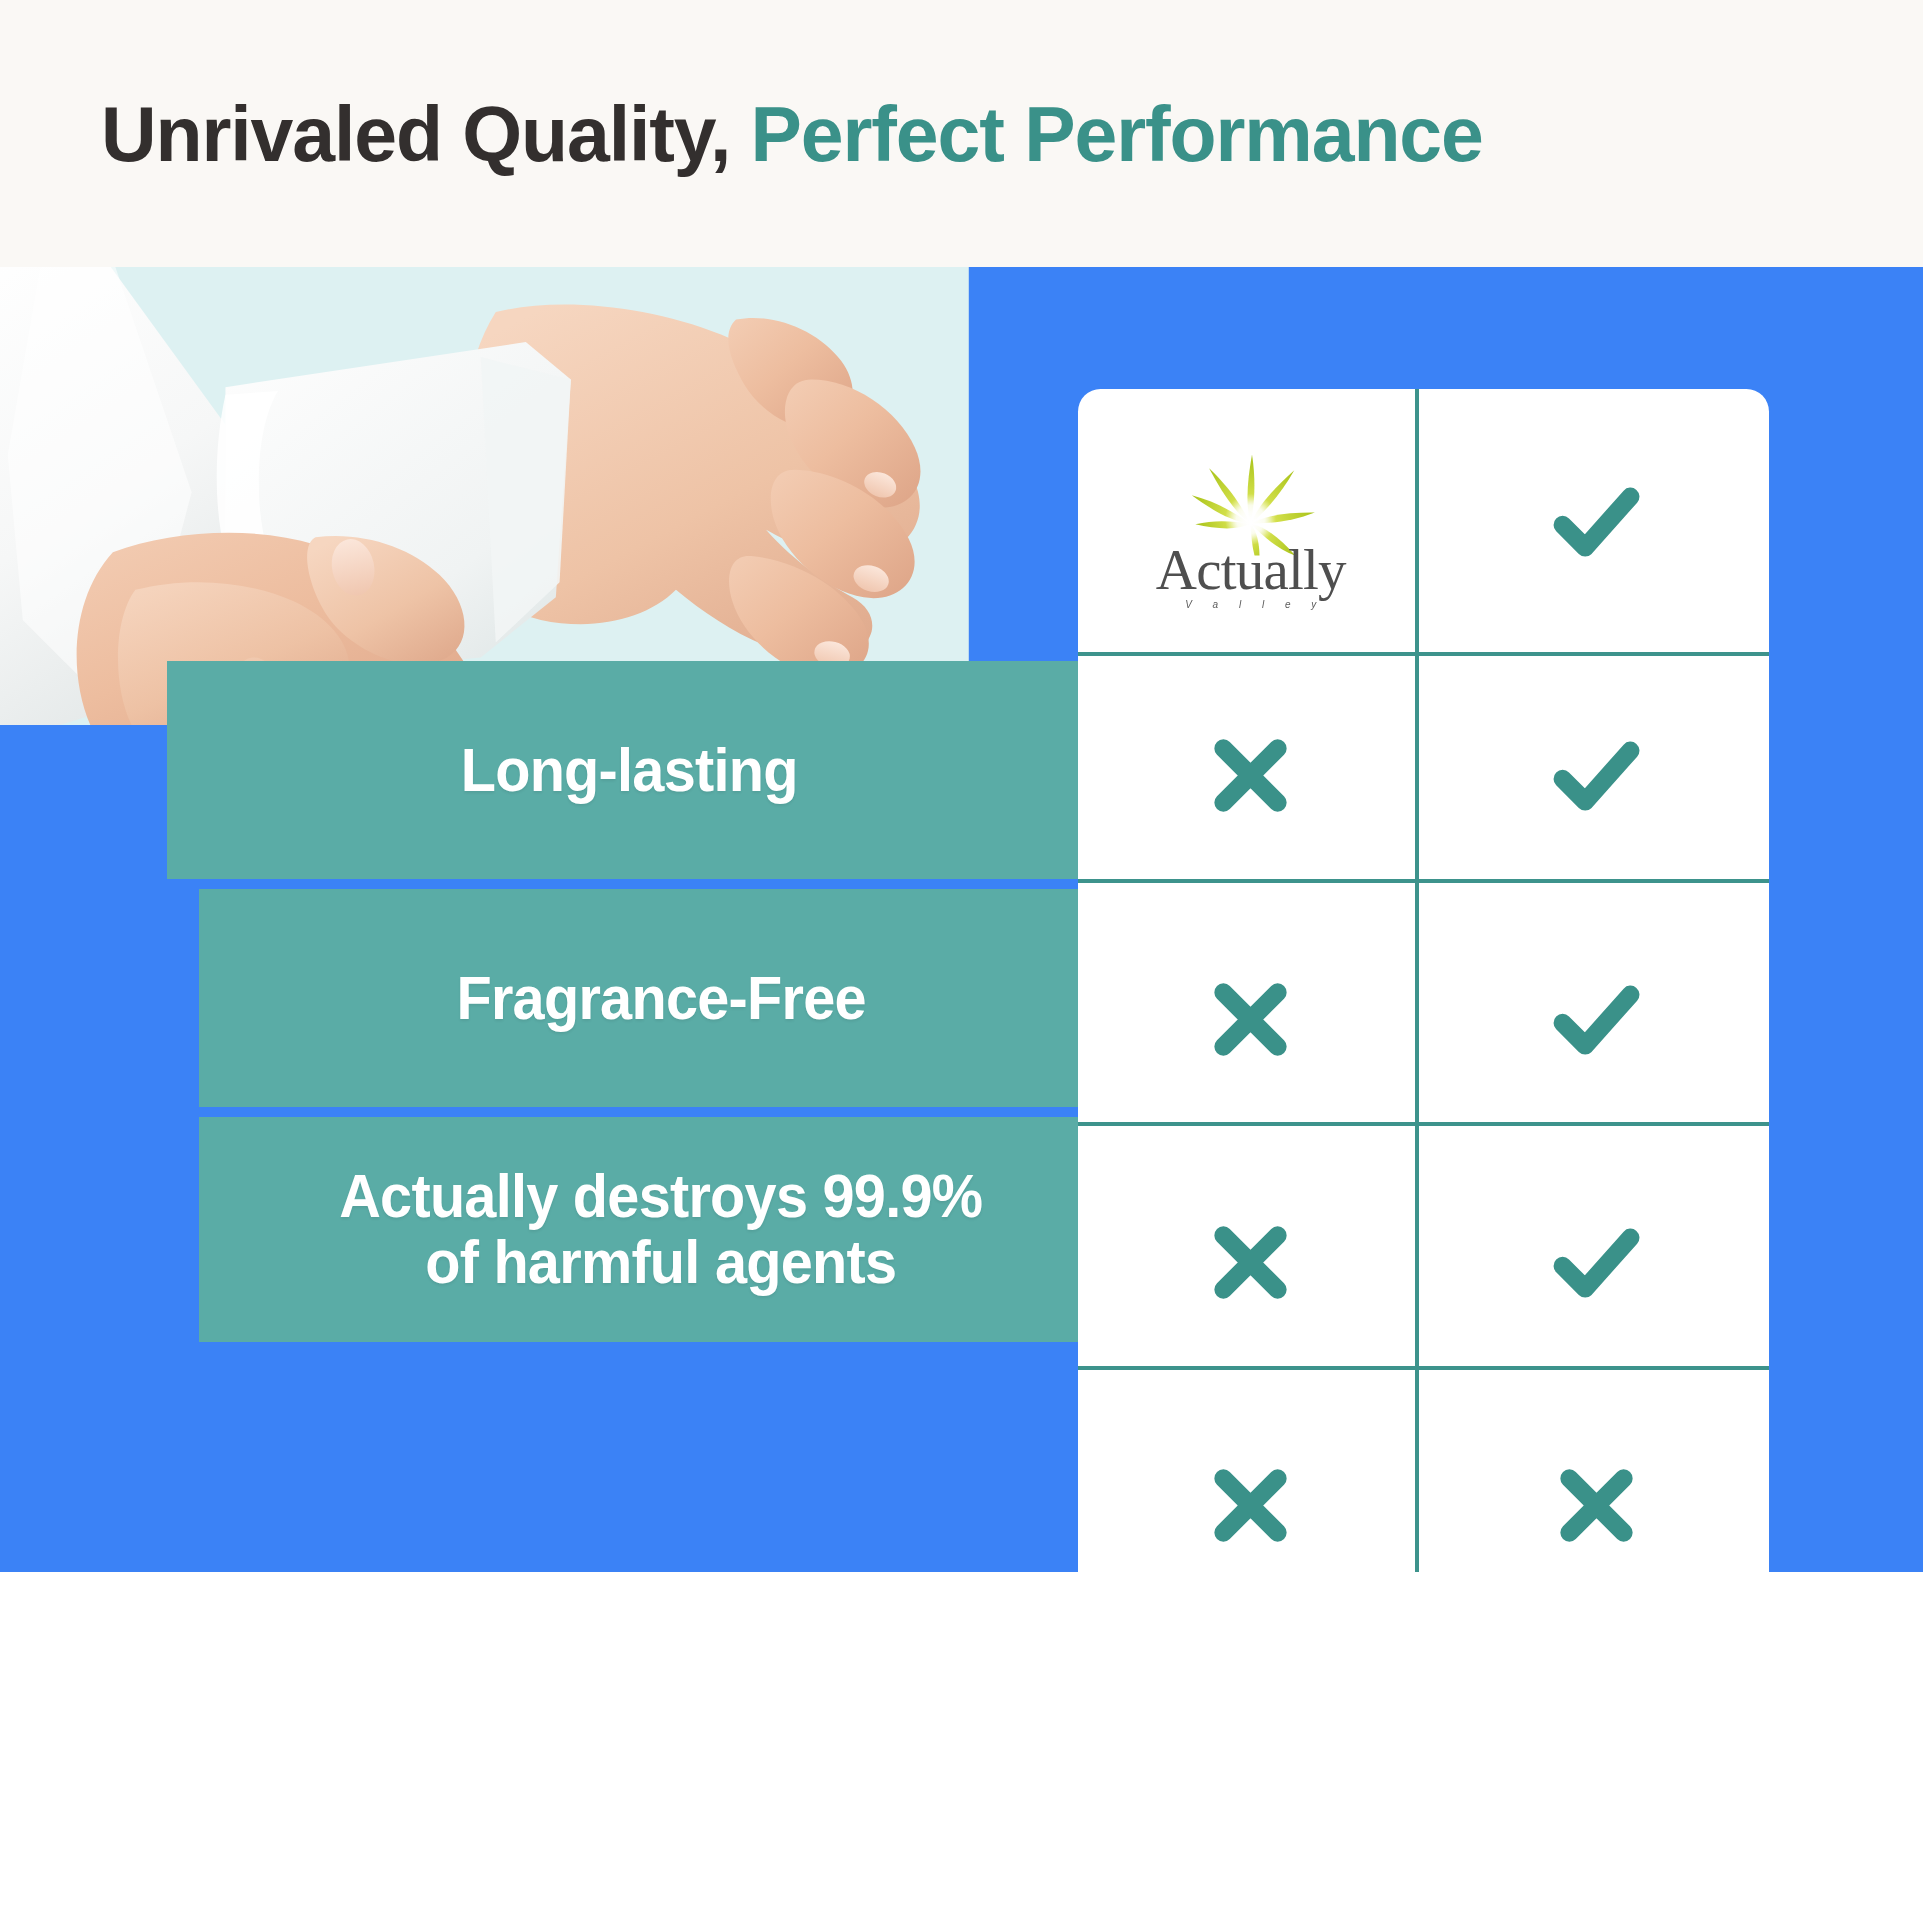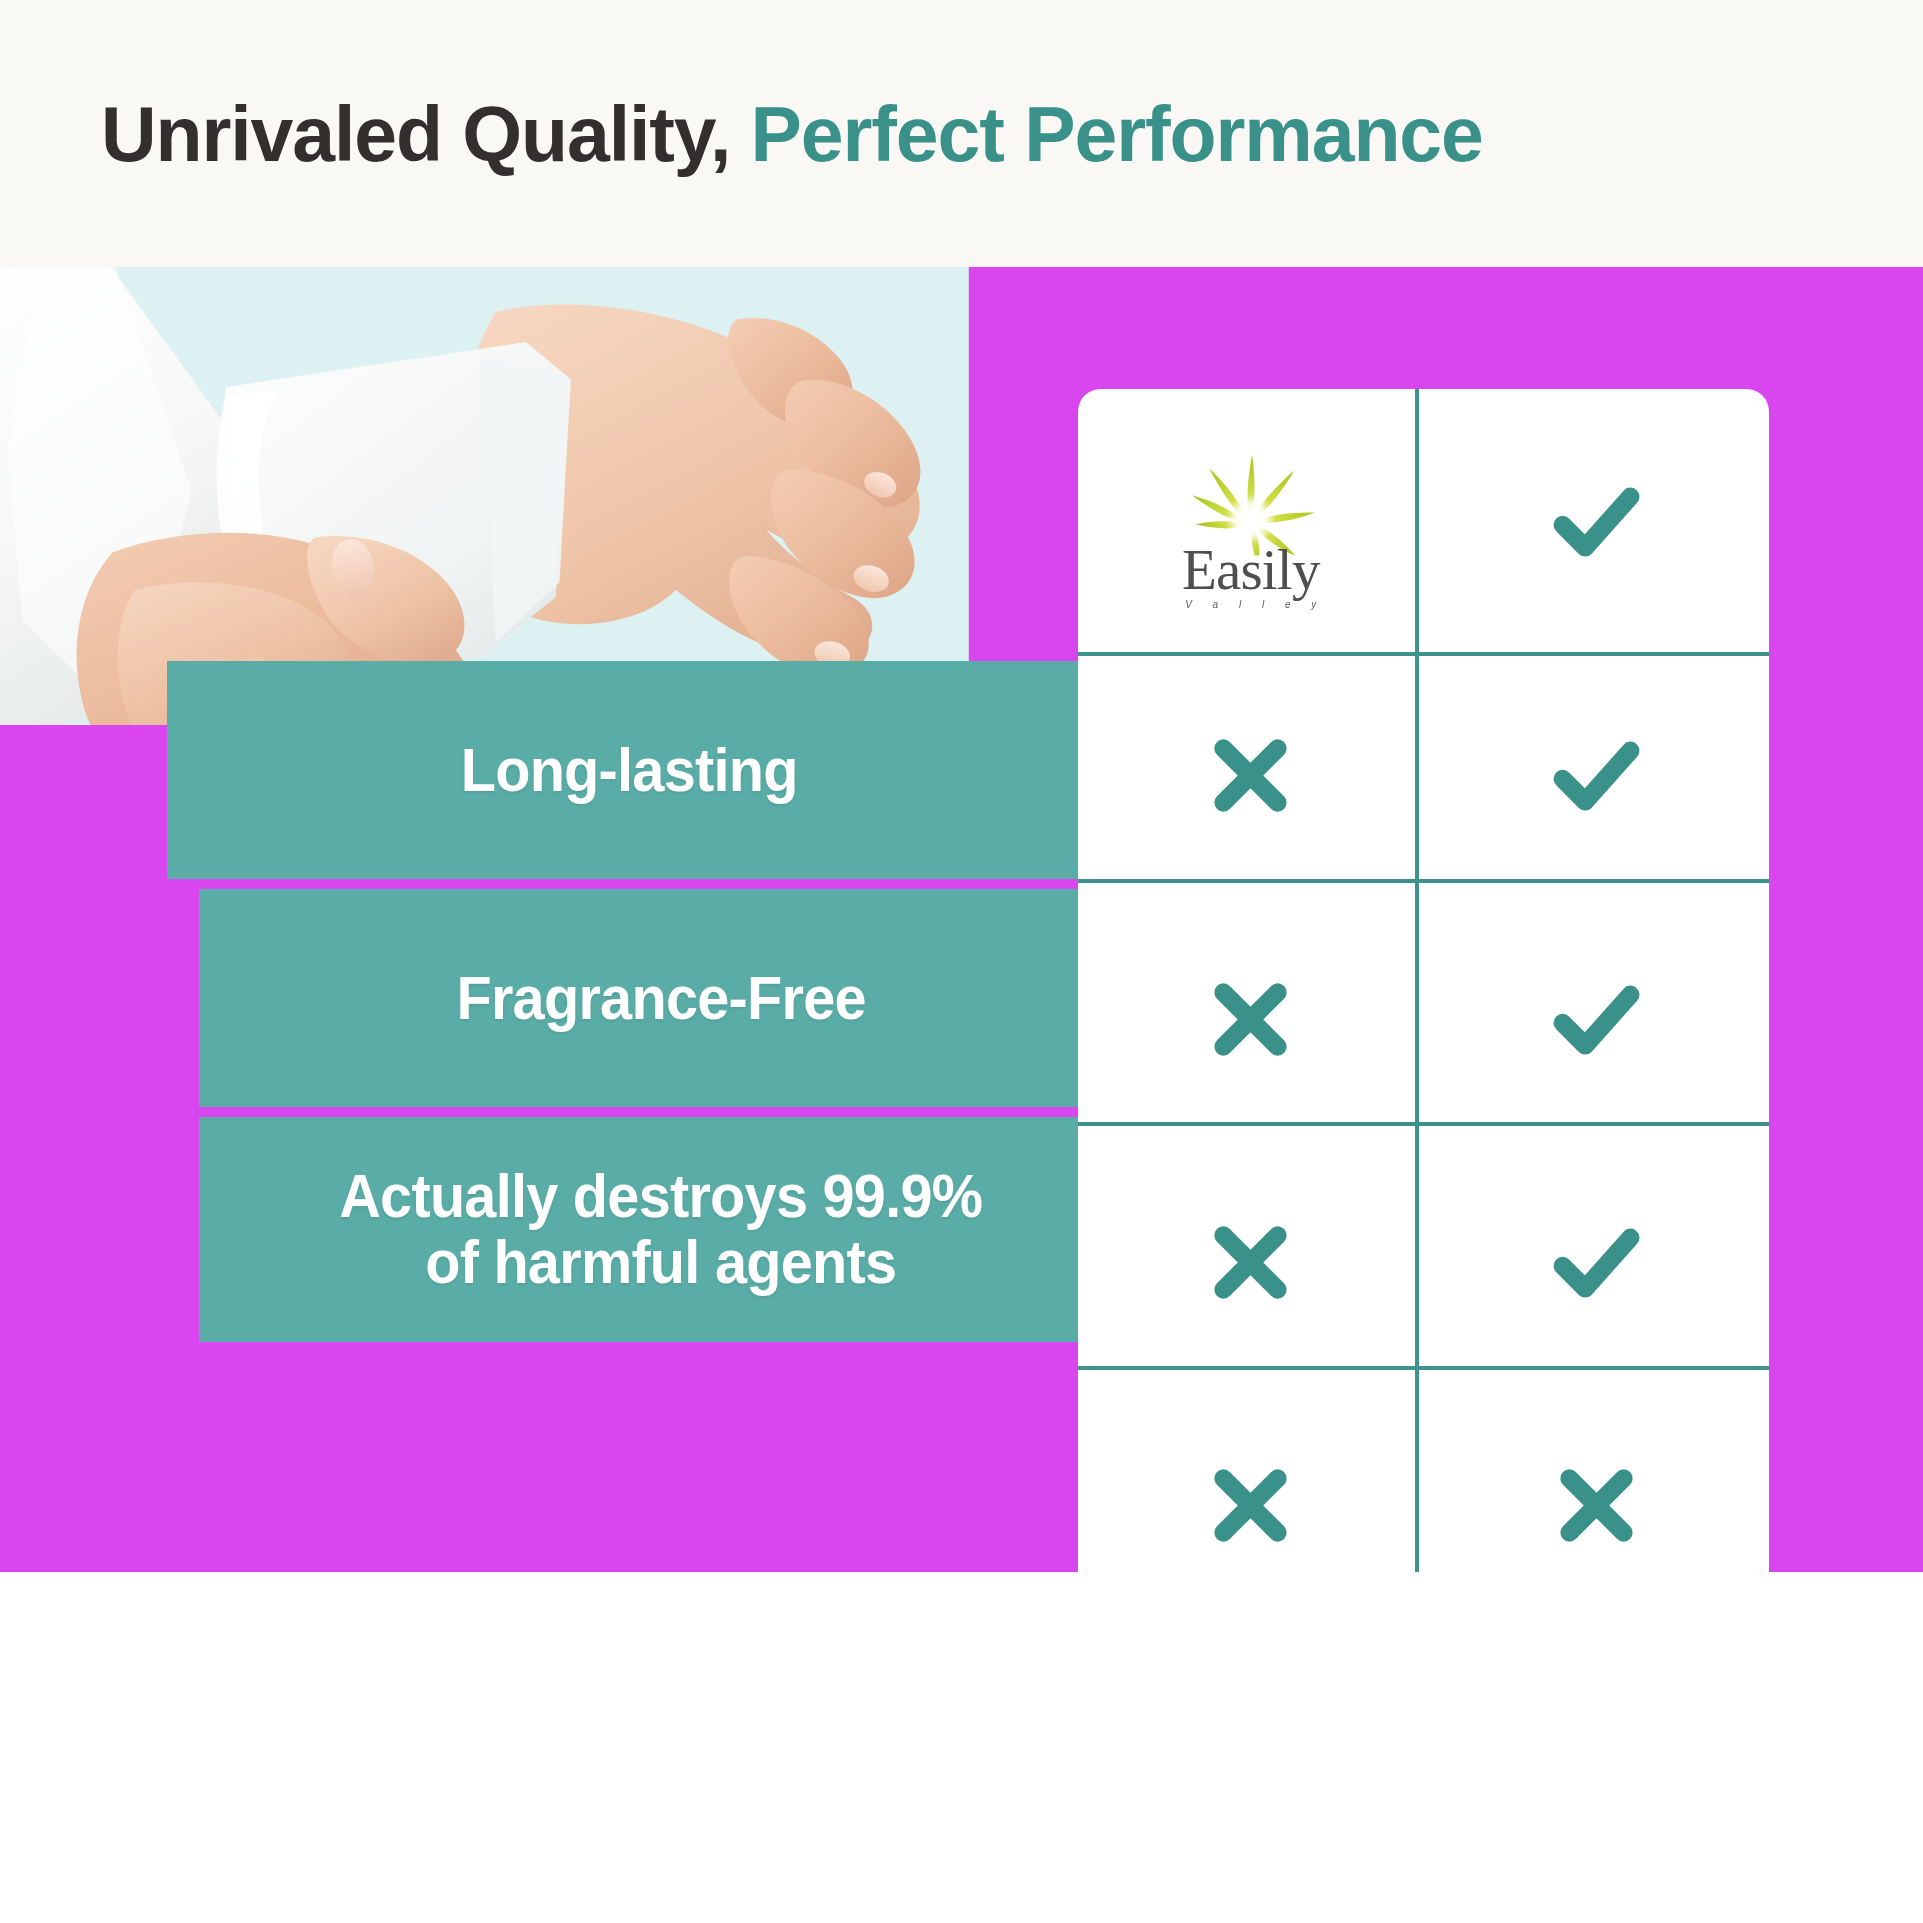--- a/index.html
+++ b/index.html
@@ -6,21 +6,21 @@
     margin: 0;
     padding: 0;
     background: #ffffff;
   }
   #stage {
     position: relative;
     width: 1924px;
     height: 1572px;
     overflow: hidden;
     font-family: "Liberation Sans", sans-serif;
-    background: #d946ef;
+    background: #3b82f6;
   }
 
   
   .header-band {
     position: absolute;
     left: 0; top: 0;
     width: 1924px;
     height: 267px;
     background: #faf8f5;
     z-index: 5;
@@ -291,21 +291,21 @@
                 <path d="M0 0 C6 -28 7 -60 2 -92 C-4 -58 -7 -27 0 0 Z" transform="rotate(-38)"></path>
                 <path d="M0 0 C8 -26 14 -55 12 -86 C2 -56 -5 -26 0 0 Z" transform="rotate(72)"></path>
                 <path d="M0 0 C8 -26 14 -55 12 -86 C2 -56 -5 -26 0 0 Z" transform="rotate(-72)"></path>
                 <path d="M0 0 C10 -20 20 -42 22 -70 C8 -46 -3 -21 0 0 Z" transform="rotate(108)"></path>
                 <path d="M0 0 C10 -20 20 -42 22 -70 C8 -46 -3 -21 0 0 Z" transform="rotate(-108)"></path>
                 <path d="M0 0 C9 -18 18 -36 20 -58 C7 -38 -3 -18 0 0 Z" transform="rotate(150)"></path>
               </g>
               <circle cx="0" cy="-6" r="34" fill="url(#glow)"></circle>
             </g>
           </svg>
-          <div class="brand-name">Easily</div>
+          <div class="brand-name">Actually</div>
           <div class="brand-sub">V a l l e y</div>
         </div>
       </div>
 
       <div class="cell">
         <svg class="mark-svg" viewBox="0 0 100 100">
           <path d="M20 53 L40 73 L80 28" fill="none" stroke="#3a9189" stroke-width="16" stroke-linecap="round" stroke-linejoin="round"></path>
         </svg>
       </div>
       <div class="cell">

